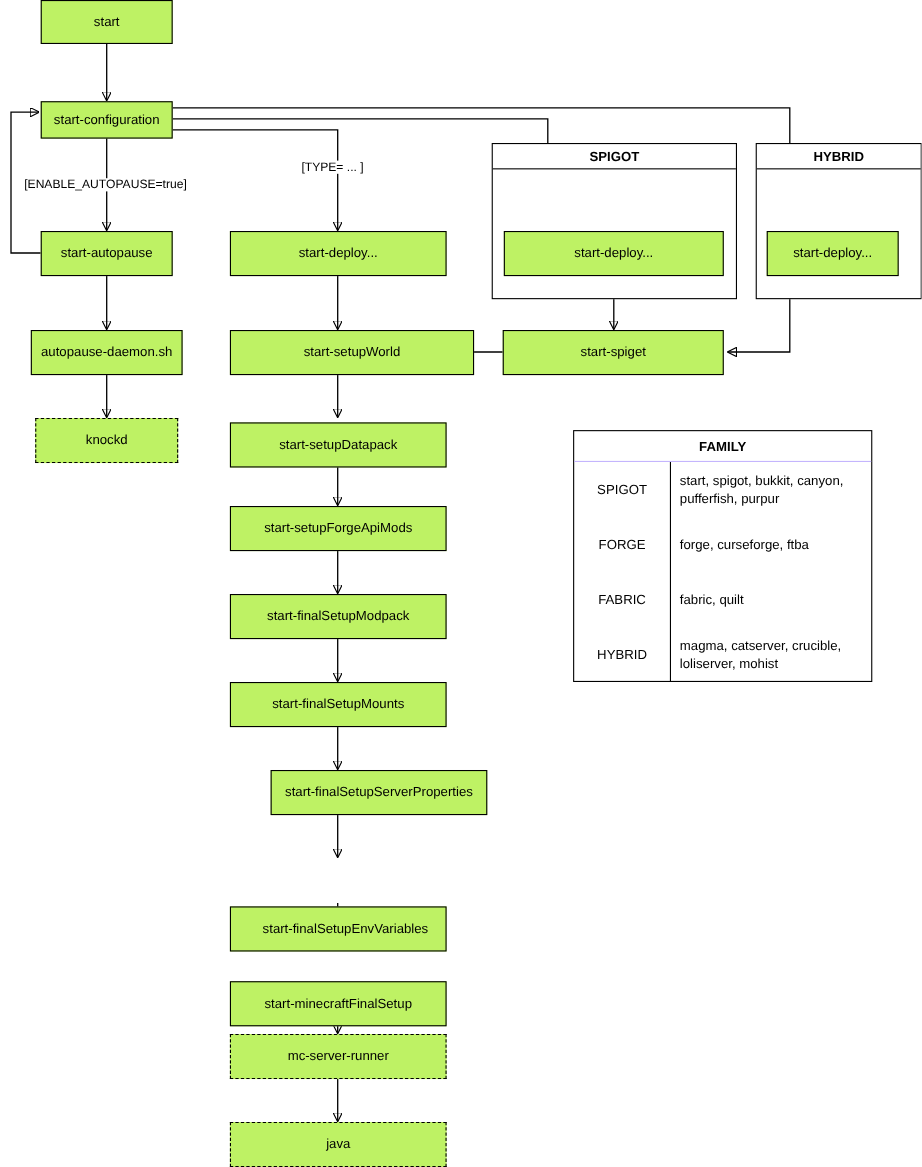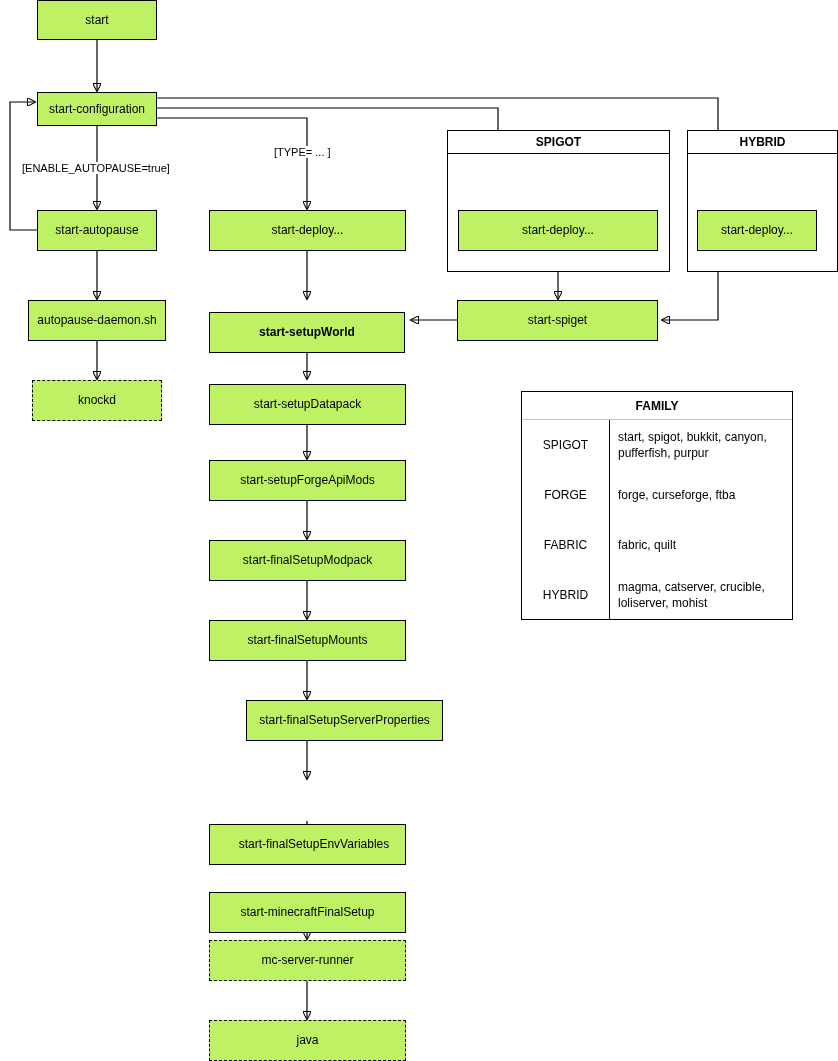--- a/index.html
+++ b/index.html
@@ -194,21 +194,21 @@
   <div class="node dashed" style="left:32px; top:380px; width:130px; height:41px;">knockd</div>
 
   <div class="node" style="left:209px; top:210px; width:197px; height:41px;">start-deploy...</div>
 
   <div class="node" style="left:458px; top:210px; width:200px; height:41px;">start-deploy...</div>
 
   <div class="node" style="left:697px; top:210px; width:120px; height:41px;">start-deploy...</div>
 
   <div class="node" style="left:457px; top:300px; width:201px; height:41px;">start-spiget</div>
 
-  <div class="node" style="left:209px; top:312px; width:196px; height:41px;font-weight:bold;">start-setupWorld</div>
+  <div class="node" style="left:209px; top:300px; width:222px; height:41px;">start-setupWorld</div>
 
   <div class="node" style="left:209px; top:384px; width:197px; height:41px;">start-setupDatapack</div>
 
   <div class="node" style="left:209px; top:460px; width:197px; height:41px;">start-setupForgeApiMods</div>
 
   <div class="node" style="left:209px; top:540px; width:197px; height:41px;">start-finalSetupModpack</div>
 
   <div class="node" style="left:209px; top:620px; width:197px; height:41px;">start-finalSetupMounts</div>
 
   <div class="node" style="left:209px; top:700px; width:197px; height:41px;margin-left:37px;">start-finalSetupServerProperties</div>

